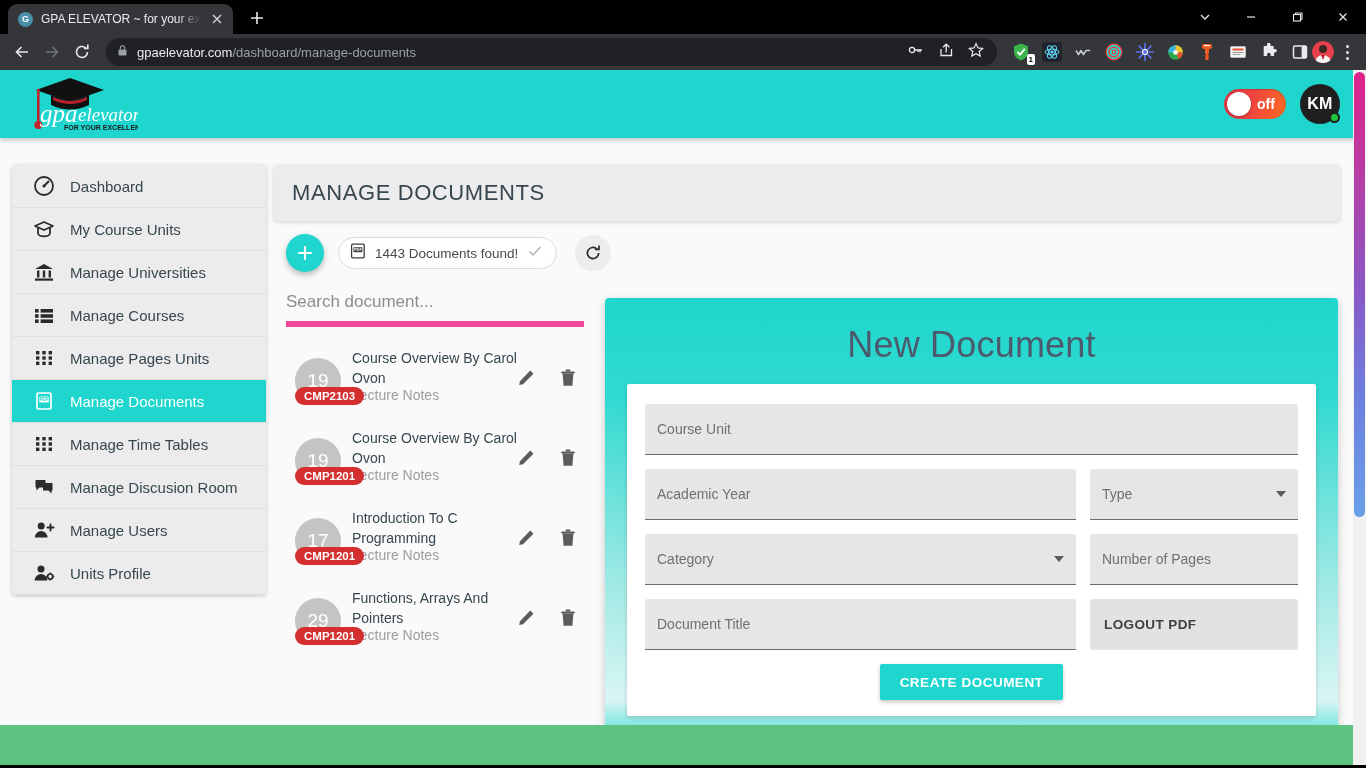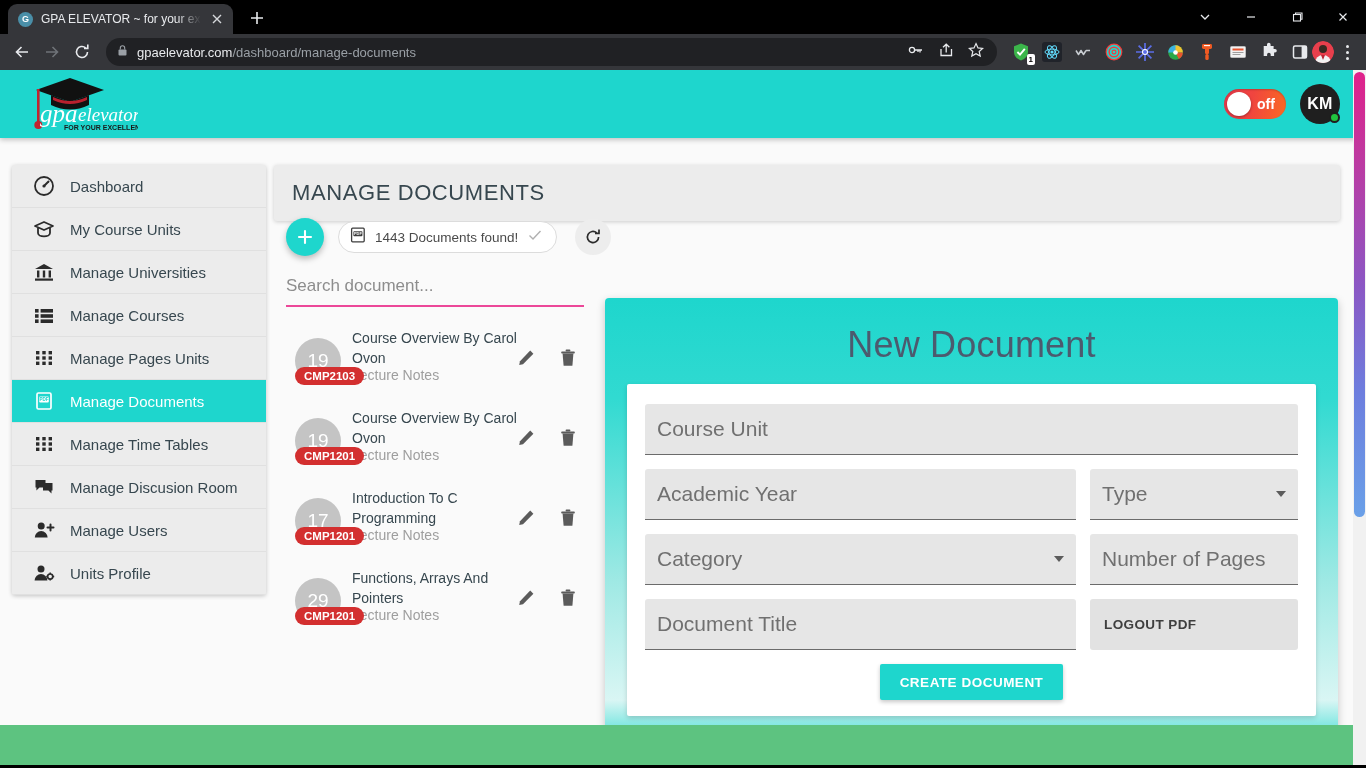--- a/index.html
+++ b/index.html
@@ -119,41 +119,41 @@
 
   
   .page-title-bar {
     position:absolute; left:274px; top:95px; width:1066px; height:56px;
     background:#ececec; border-radius:3px; display:flex; align-items:center;
     padding-left:18px; box-shadow:0 1px 4px rgba(0,0,0,.18);
   }
   .page-title { font-size:22px; color:#37474f; letter-spacing:.6px; }
 
   
-  .docs-col { position:absolute; left:286px; top:144px; width:330px; }
+  .docs-col { position:absolute; left:286px; top:160px; width:330px; }
   .docs-toolbar { display:flex; align-items:center; gap:14px; height:46px; }
   .fab {
     width:38px; height:38px; border-radius:50%; background:#1ed6cd; color:#fff;
     display:flex; align-items:center; justify-content:center;
     box-shadow: 0 3px 6px rgba(0,0,0,.26); flex:0 0 auto;
   }
   .count-chip {
     height:32px; border:1px solid #dcdcdc; border-radius:16px; background:#fff;
     display:flex; align-items:center; gap:8px; padding: 0 12px 0 10px; flex:0 0 auto;
   }
   .count-text { font-size:13.5px; color:#4a4a4a; }
   .refresh-btn {
     width:36px; height:36px; border-radius:50%; background:#ededed;
     display:flex; align-items:center; justify-content:center; flex:0 0 auto;
     margin-left:4px;
   }
   .search-wrap { margin-top:14px; width:298px; }
   .search-input {
     width:100%; border:none; outline:none; background:transparent;
-    border-bottom:2px solid #ec4899; padding: 2px 0 9px 0;
+    border-bottom:6px solid #ec4899; padding: 2px 0 9px 0;
     font-size:17px; color:#3d3d3d; font-family:"Liberation Sans",sans-serif;
   }
   .search-input::placeholder { color:#8d8d8d; }
 
   .docs-list {
     margin-top:14px; width:330px; height:312px; overflow:hidden; position:relative;
   }
   .doc-item { height:80px; position:relative; }
   .doc-avatar {
     position:absolute; left:9px; top:17px; width:46px; height:46px; border-radius:50%;
@@ -187,21 +187,21 @@
     text-align:center; font-size:36px; color:#4c5a6e; font-weight:normal;
     letter-spacing:.2px; margin-bottom:18px;
   }
   .form-card {
     background:#fff; border-radius:2px; padding:20px 18px 16px 18px;
     box-shadow: 0 2px 5px rgba(0,0,0,.16);
   }
   .field {
     background:#e6e6e6; border-bottom:1px solid #6b6b6b; border-radius:3px 3px 0 0;
     height:51px; display:flex; align-items:center; padding: 0 12px;
-    font-size:21px; color:#707070; position:relative;
+    font-size:14px; color:#707070; position:relative;
   }
   .field.gap { margin-bottom:14px; }
   .row2 { display:flex; gap:14px; margin-bottom:14px;border-radius:16px; }
   .row2 .col-l { flex:1 1 auto; }
   .row2 .col-r { width:208px; flex:0 0 auto; }
   .caret {
     position:absolute; right:12px; top:50%; margin-top:-3px;
     width:0; height:0; border-left:5px solid transparent; border-right:5px solid transparent;
     border-top:6px solid #5c5c5c;
   }

